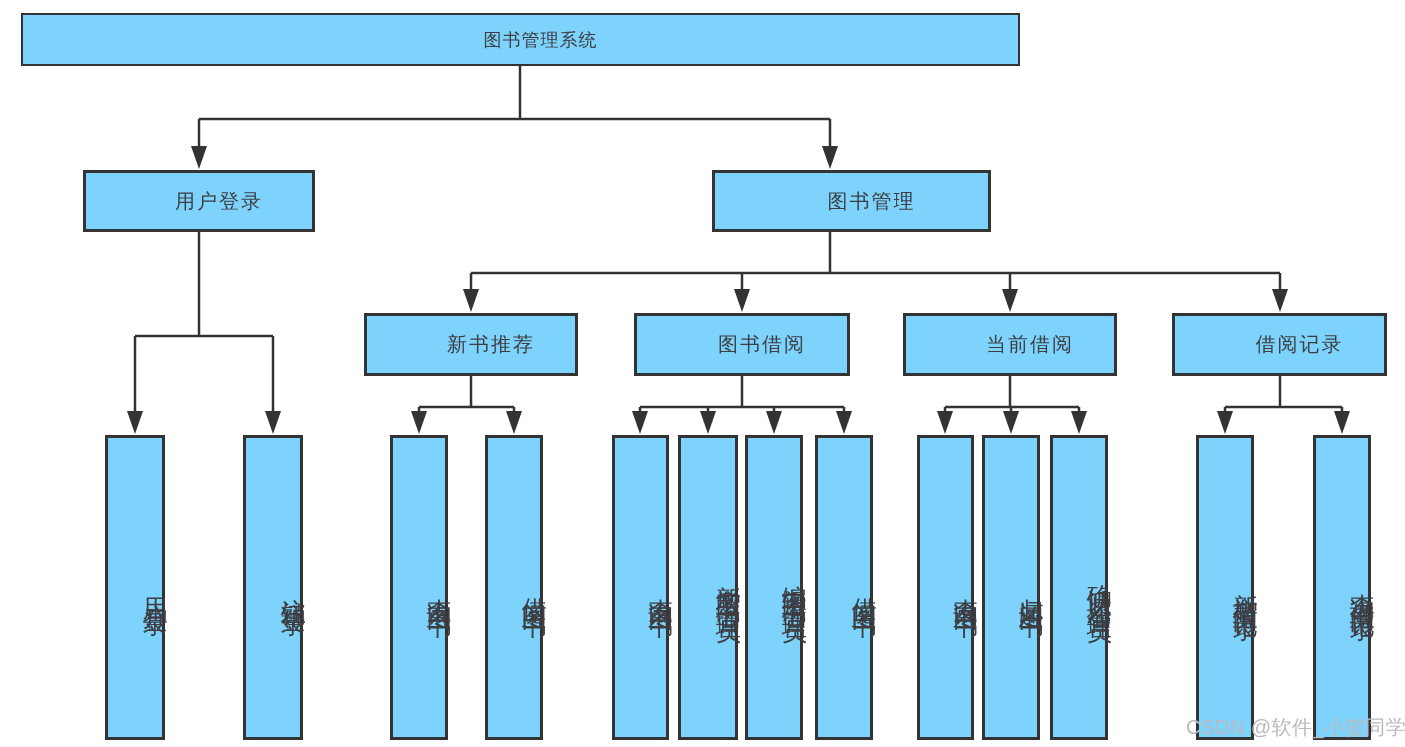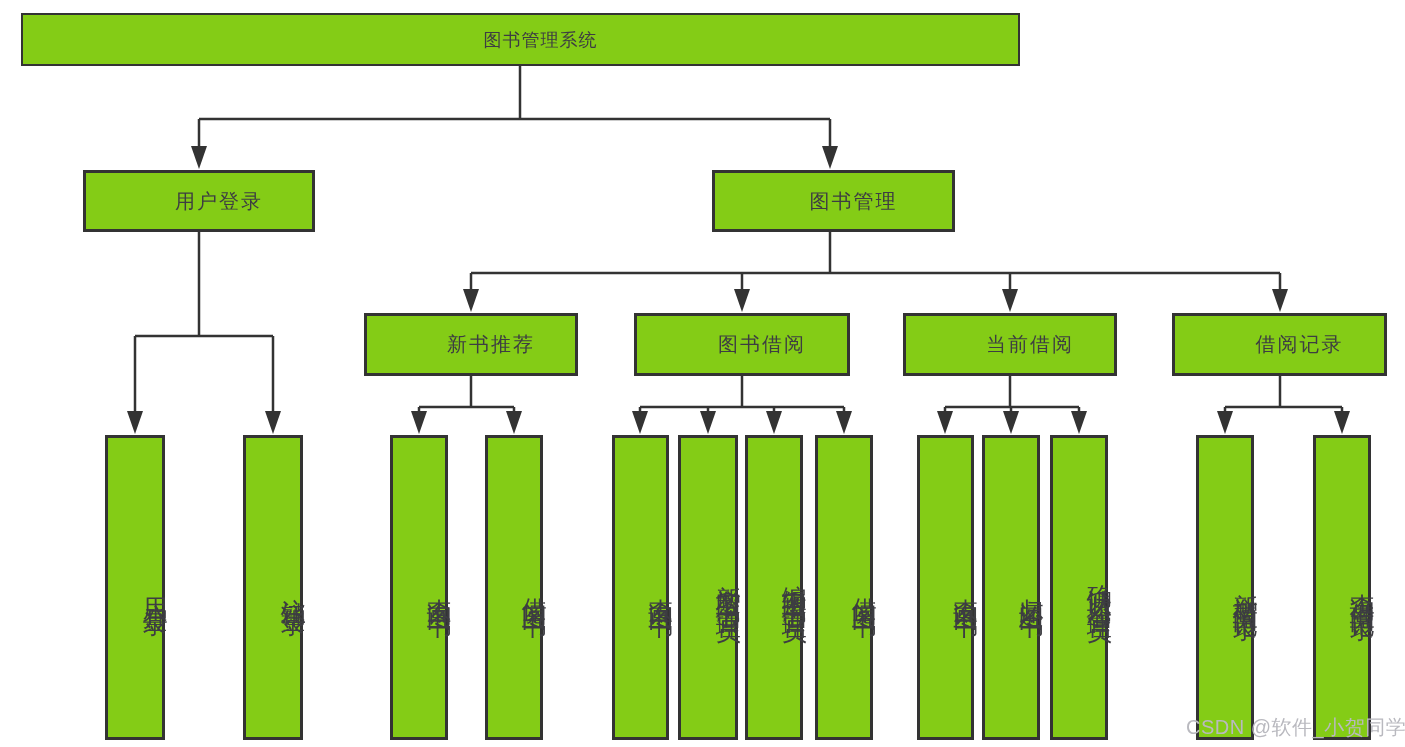--- a/index.html
+++ b/index.html
@@ -20,21 +20,21 @@
     left: 0;
     top: 0;
     width: 1405px;
     height: 747px;
     z-index: 1;
   }
   .node {
     position: absolute;
     box-sizing: border-box;
     border: 3px solid #333333;
-    background: #84cc16;
+    background: #7dd3fc;
     display: flex;
     align-items: center;
     justify-content: center;
     z-index: 2;
     color: #3d3d42;
     padding-left: 40px;
   }
   .node.hnode {
     font-size: 20px;
     letter-spacing: 2px;
@@ -144,21 +144,21 @@
     </g>
   </svg>
 
   <div class="node root" style="left:21px; top:13px; width:999px; height:53px;">
     <span>图书管理系统</span>
   </div>
 
   <div class="node hnode" style="left:83px; top:170px; width:232px; height:62px;">
     <span>用户登录</span>
   </div>
-  <div class="node hnode" style="left:712px; top:170px; width:243px; height:62px;">
+  <div class="node hnode" style="left:712px; top:170px; width:279px; height:62px;">
     <span>图书管理</span>
   </div>
 
   <div class="node hnode" style="left:634px; top:313px; width:216px; height:63px;">
     <span>图书借阅</span>
   </div>
   <div class="node hnode" style="left:364px; top:313px; width:214px; height:63px;">
     <span>新书推荐</span>
   </div>
   <div class="node hnode" style="left:1172px; top:313px; width:215px; height:63px;">

